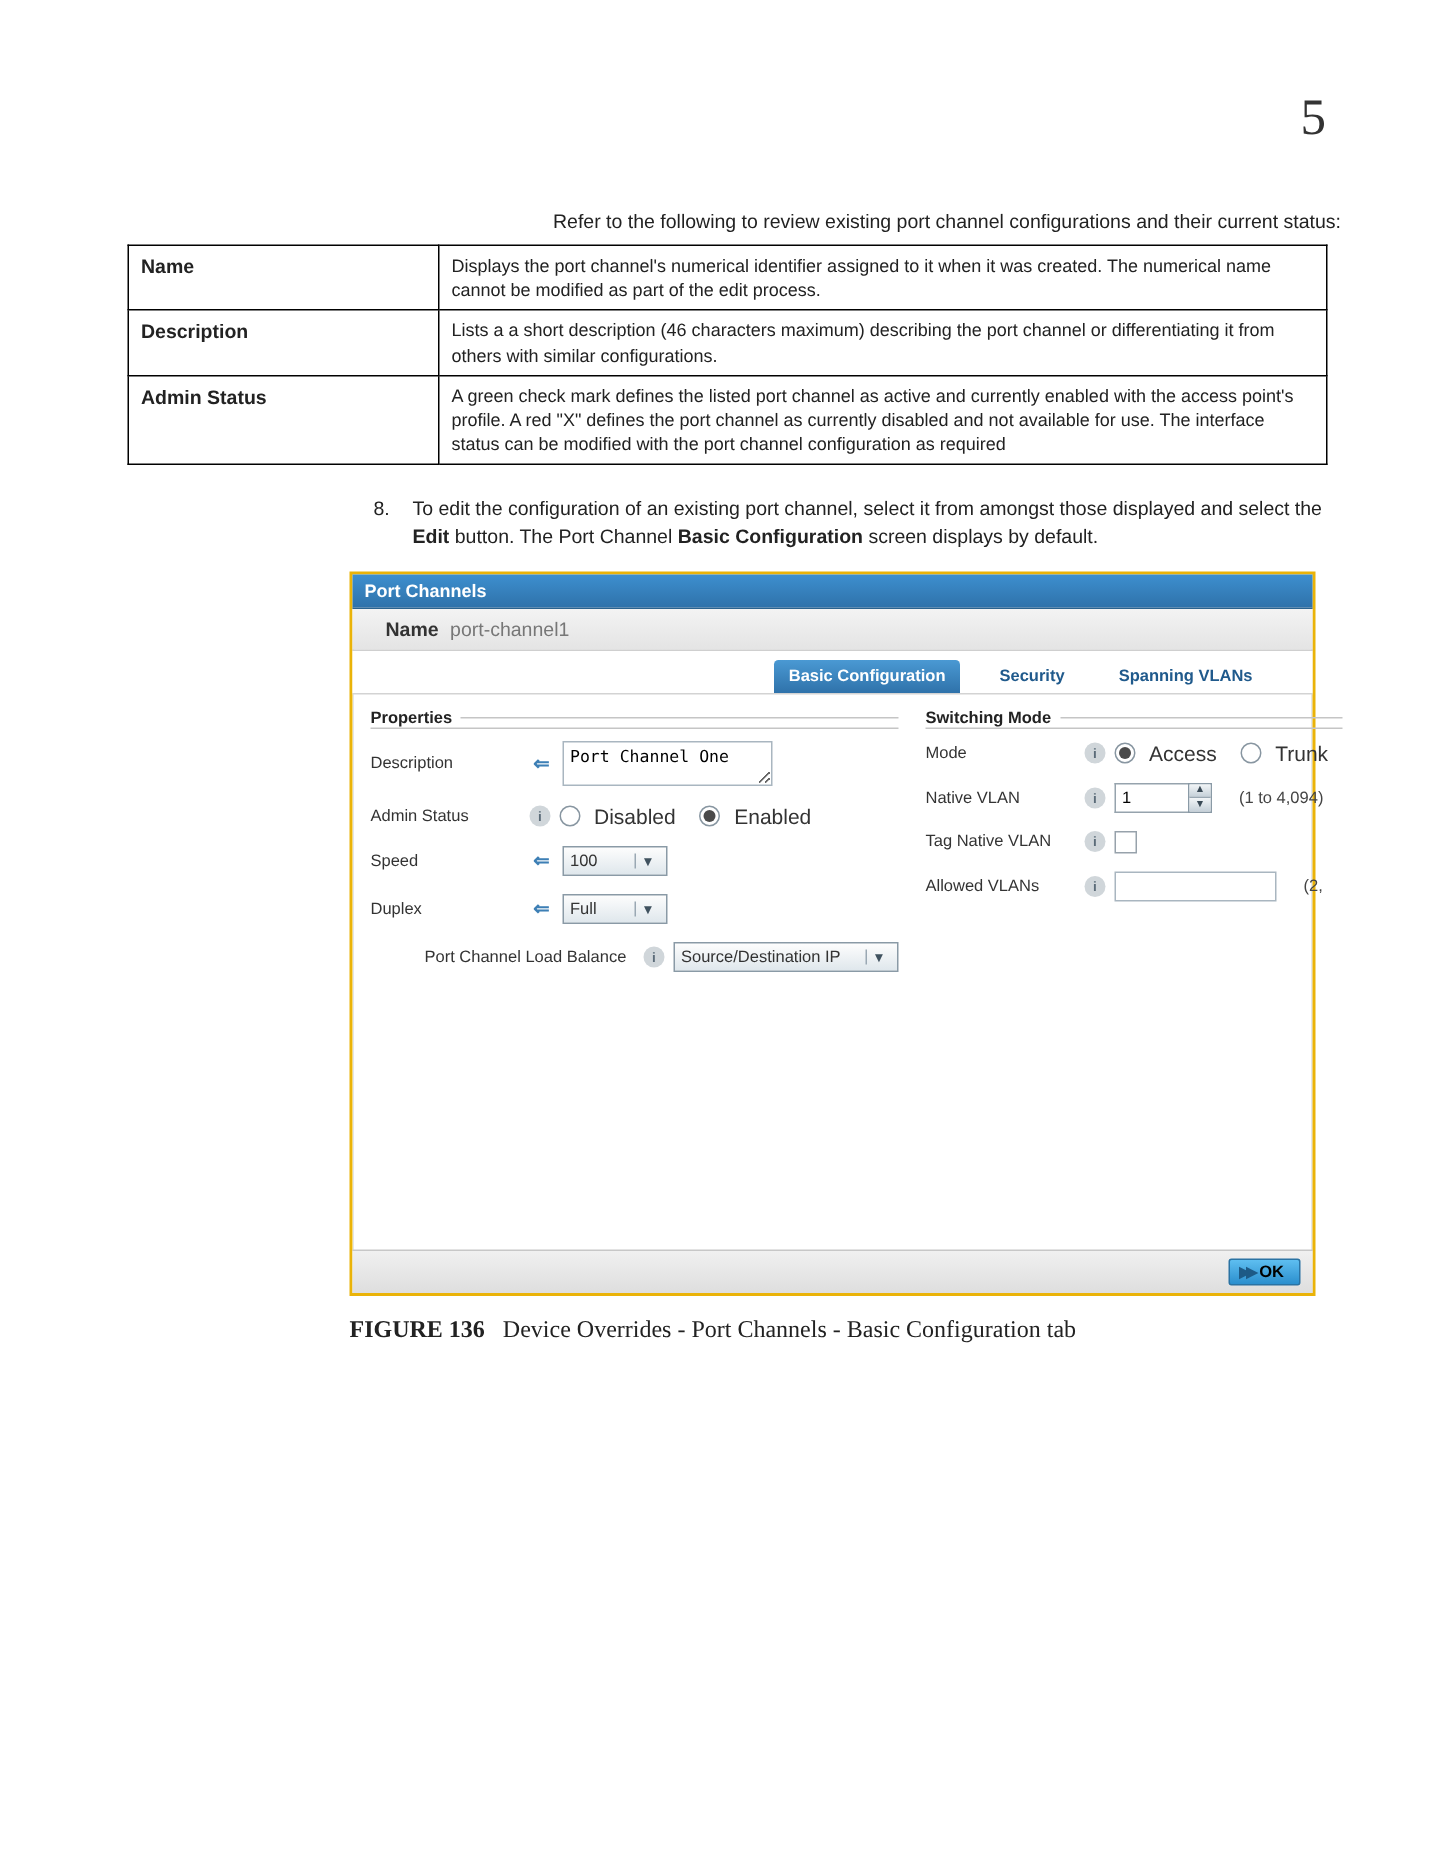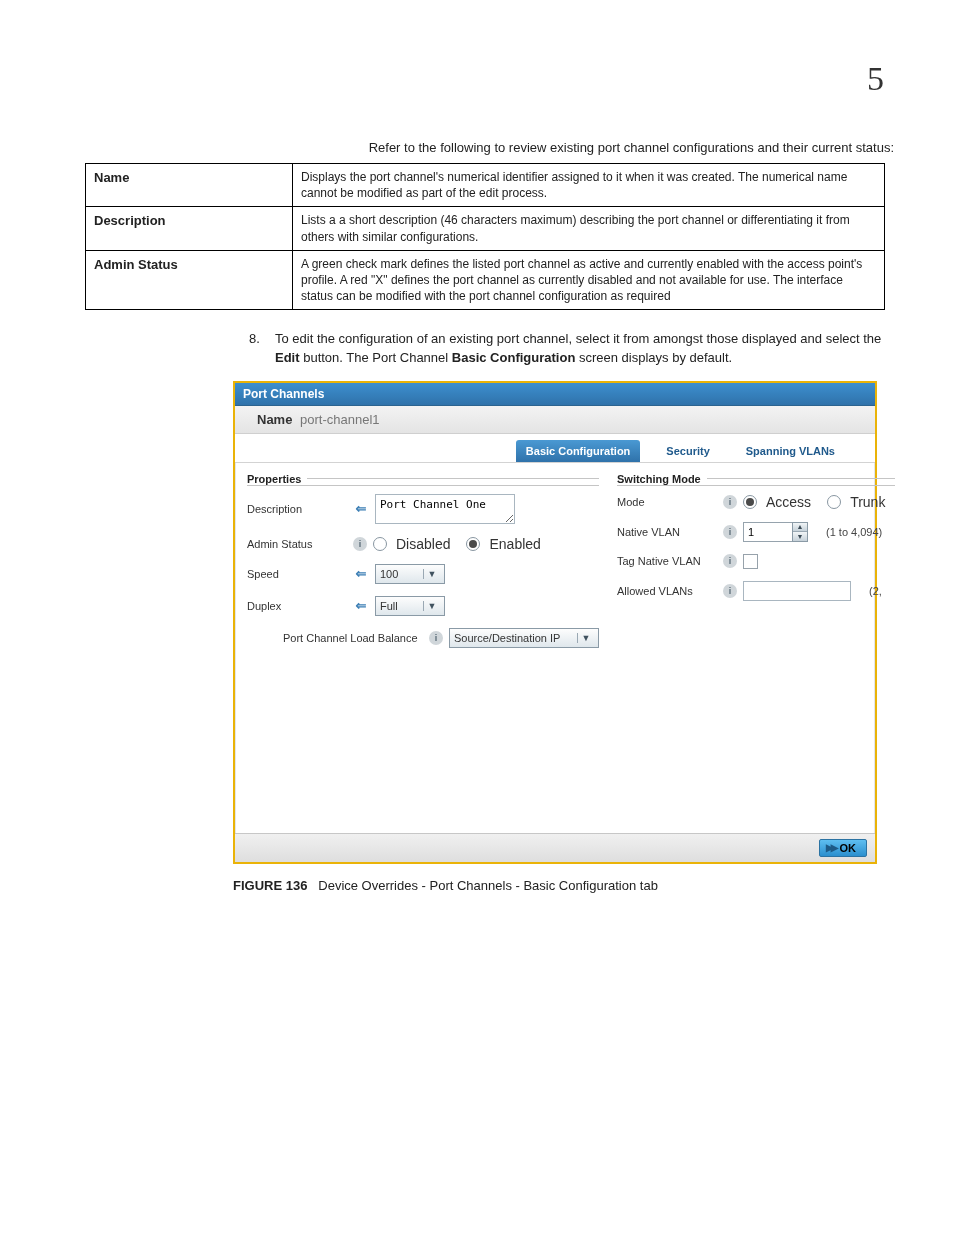--- a/index.html
+++ b/index.html
@@ -281,21 +281,22 @@
     cursor:pointer;
   }
   .ok-btn .play {
     color:#1d5a86;
     font-size:10px;
     letter-spacing:-3px;
   }
 
   .caption {
     margin: 14px 0 0 158px;
-    font-size: 13px;
+    font-size: 16px;
+    font-family: Liberation Serif, serif;
   }
   .caption .figlabel { font-weight: bold; }
 </style>
 </head>
 <body>
 
 <div class="page">
   <div class="chap-number">5</div>
 
   <p class="intro">Refer to the following to review existing port channel configurations and their current status:</p>

